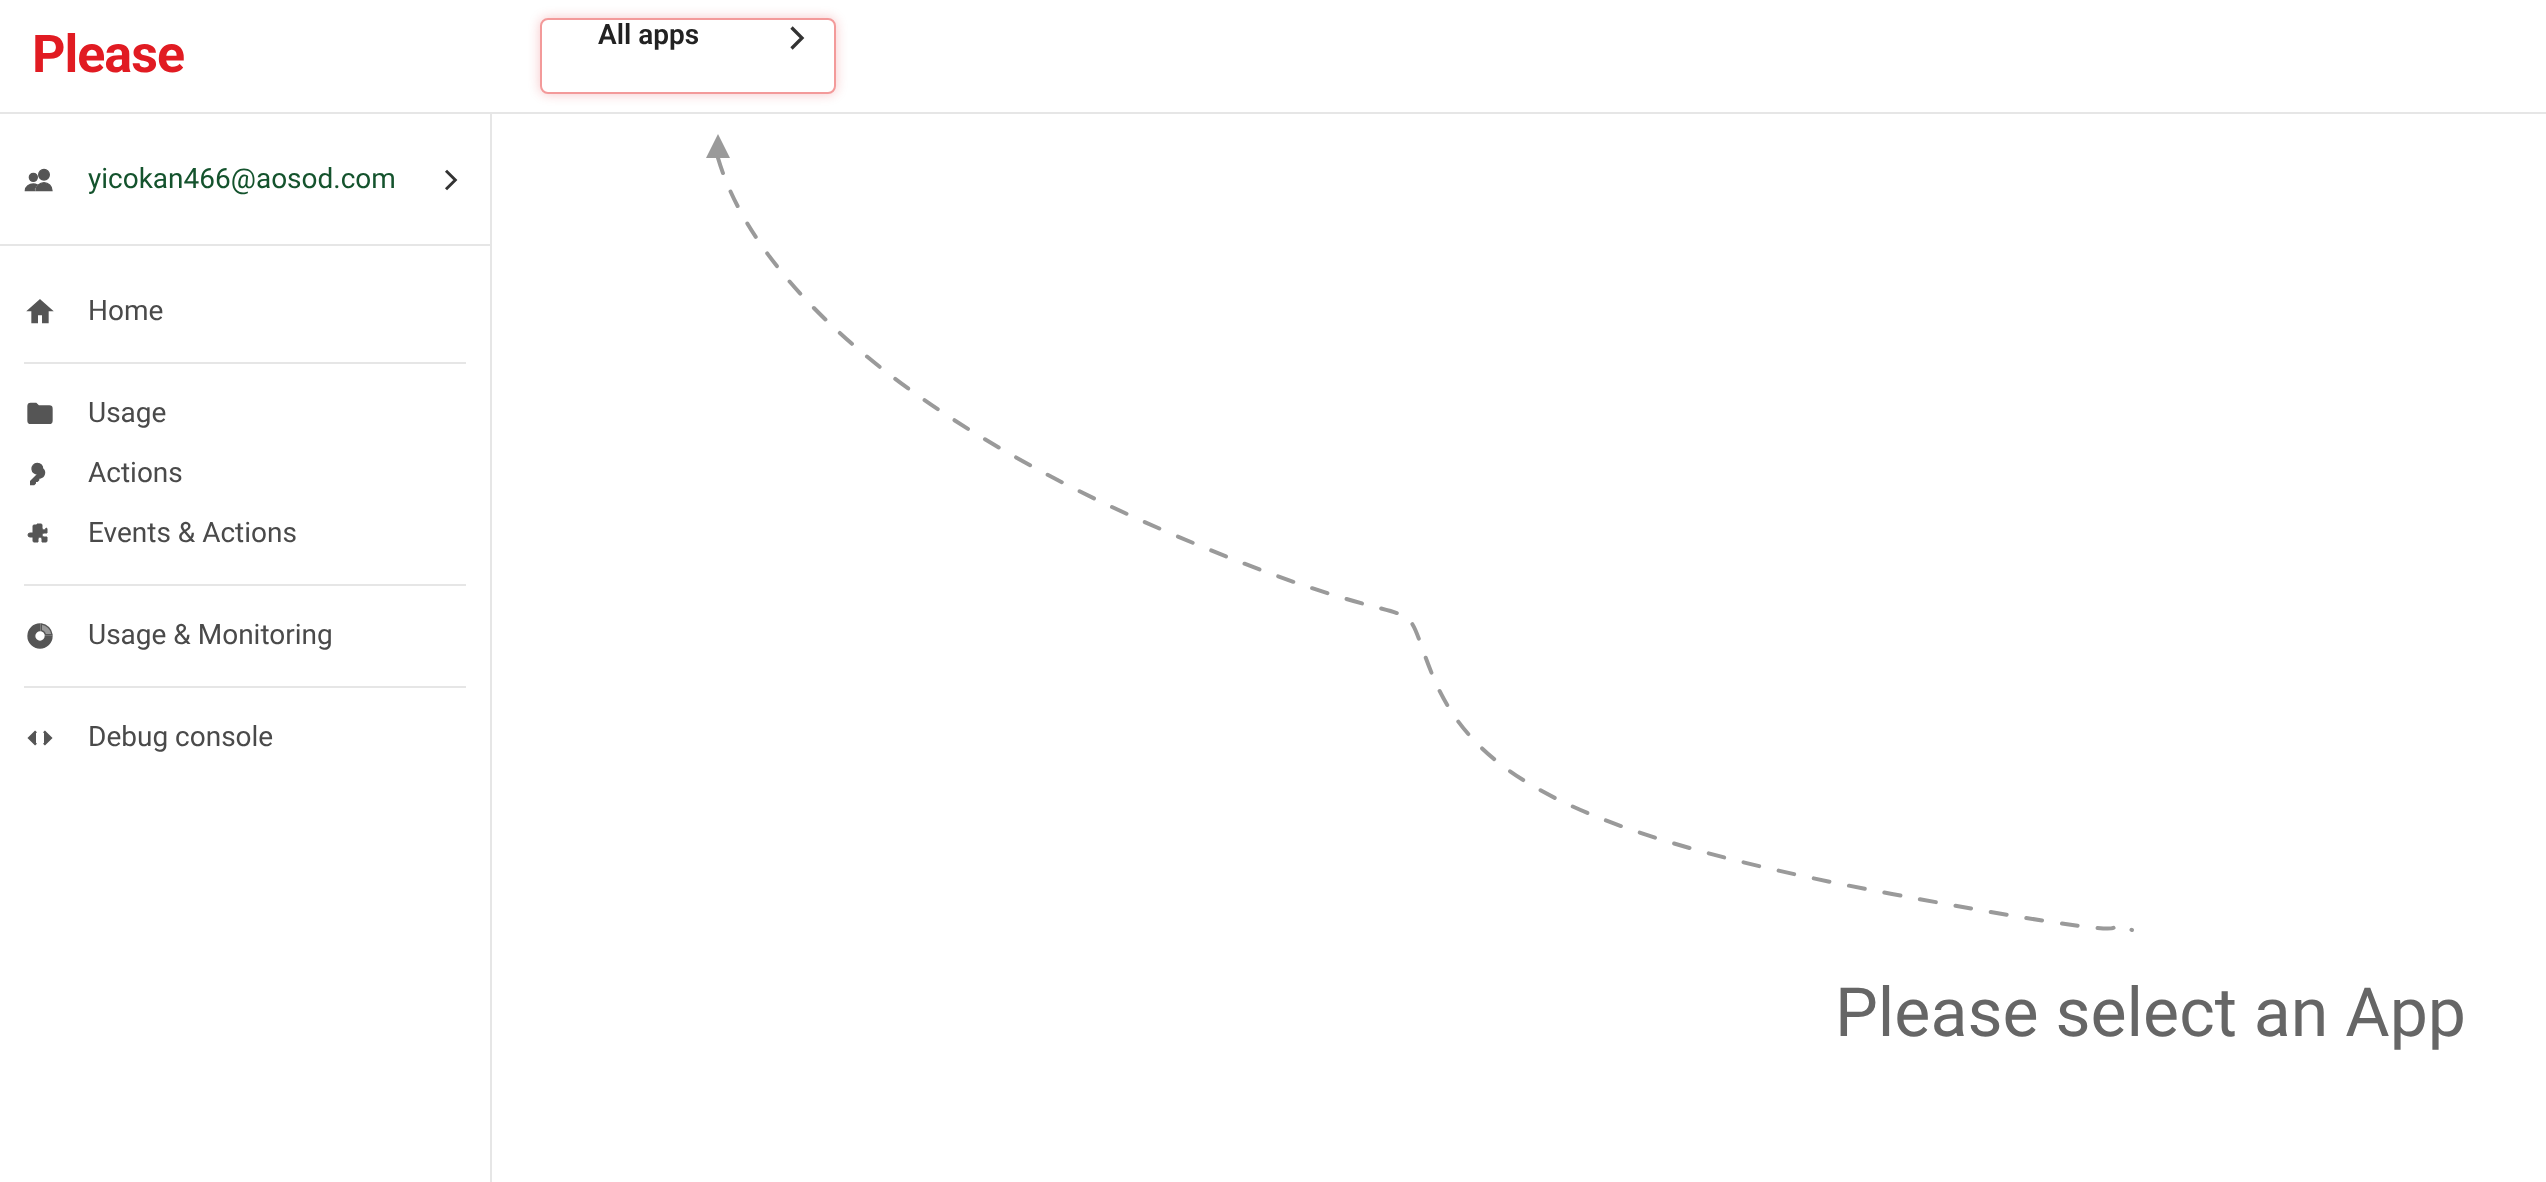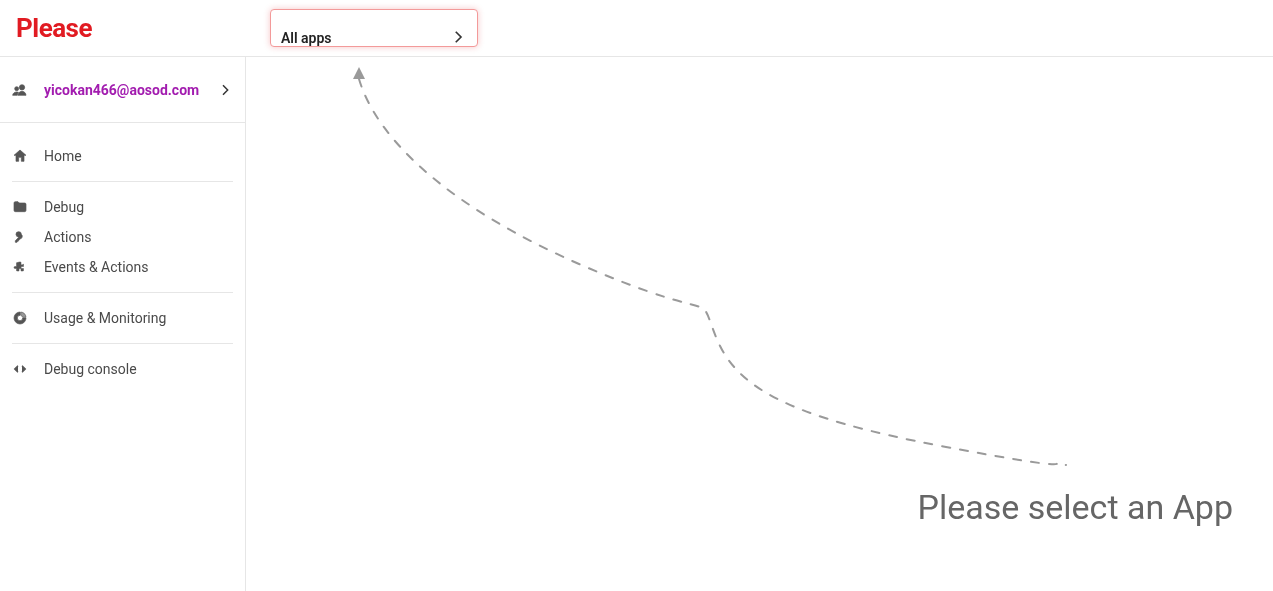--- a/index.html
+++ b/index.html
@@ -45,27 +45,27 @@
 
   .app-selector-wrap{
     padding-left:24px;
     display:flex;
     align-items:center;
     height:100%;
   }
   .app-selector{
     position:relative;
     height:38px;
-    width:208px;
+    width:148px;
     border:1px solid #f39a9a;
     border-radius:4px;
     display:flex;
-    align-items:flex-end;
+    align-items:flex-start;
     justify-content:space-between;
-    padding:0 10px 0 10px;
+    padding:0 10px 0 28px;
     background:#fff;
     box-shadow:0 0 6px rgba(225,27,34,0.25);
     cursor:pointer;
   }
   .app-selector span.label{
     font-size:14px;
     font-weight:600;
     color:#222;
   }
   .chev{
@@ -87,21 +87,21 @@
   .user-row{
     height:66px;
     display:flex;
     align-items:center;
     justify-content:space-between;
     padding:0 12px;
     border-bottom:1px solid var(--grey-light);
     cursor:pointer;
   }
   .user-row .left{display:flex;align-items:center;gap:16px;}
-  .user-row .email{font-size:14px;font-weight:700;color:#a21caf;}
+  .user-row .email{font-size:14px;font-weight:400;color:#14532d;}
 
   .nav{
     padding:8px 0 0 0;
   }
   .nav-divider{
     height:1px;background:var(--grey-light);margin:0 12px;
   }
 
   .nav-item{
     display:flex;
@@ -200,21 +200,21 @@
             <path d="M12 3l9 8h-3v9h-4v-6H10v6H6v-9H3z"></path>
           </svg>
         <span>Home</span>
       </div>
       <div class="nav-divider"></div>
 
       <div class="nav-item pad-top">
         <svg class="ico" viewBox="0 0 24 24" stroke="none">
             <path d="M3 6a2 2 0 0 1 2-2h4l2 2h8a2 2 0 0 1 2 2v9a2 2 0 0 1-2 2H5a2 2 0 0 1-2-2V6z"></path>
           </svg>
-        <span>Debug</span>
+        <span>Usage</span>
       </div>
       <div class="nav-item">
         <svg class="ico" viewBox="0 0 24 24" stroke="none">
             <path d="M14 8a4 4 0 1 0-3.5 3.97L5 17.5V20h2.5l1-1v-1.5H10l1-1v-1.5h1.03A4 4 0 0 0 14 8z"></path>
           </svg>
         <span>Actions</span>
       </div>
       <div class="nav-item pad-bot">
         <svg class="ico" viewBox="0 0 24 24" stroke="none">
             <path d="M10 3h4a1 1 0 0 1 1 1v3a2 2 0 1 0 4 0 1 1 0 0 1 1 1v4h-3a2 2 0 1 0 0 4h3v4a1 1 0 0 1-1 1h-4v-3a2 2 0 1 0-4 0v3H7a1 1 0 0 1-1-1v-4H3a2 2 0 1 1 0-4h3V5a1 1 0 0 1 1-1h3z" transform="scale(.75) translate(3 3)"></path>

